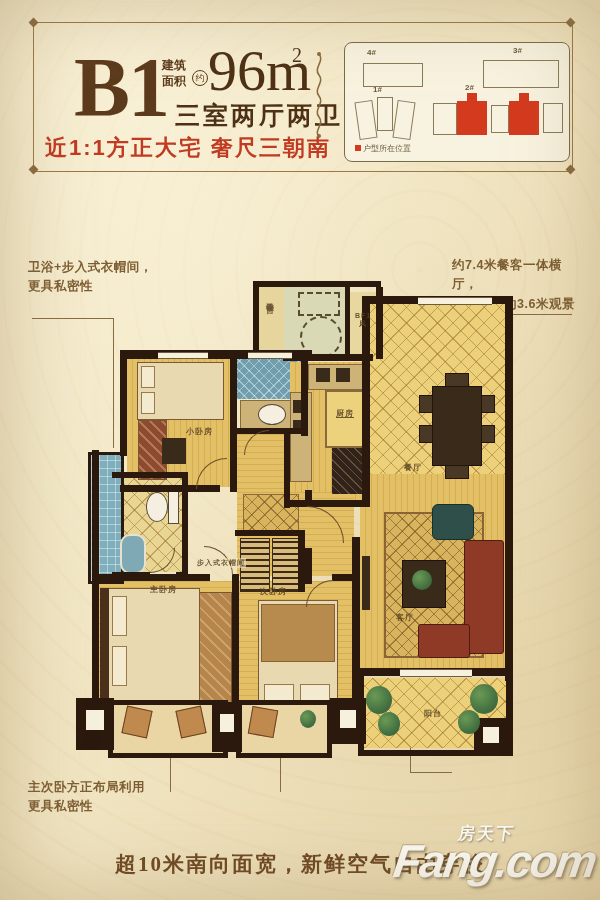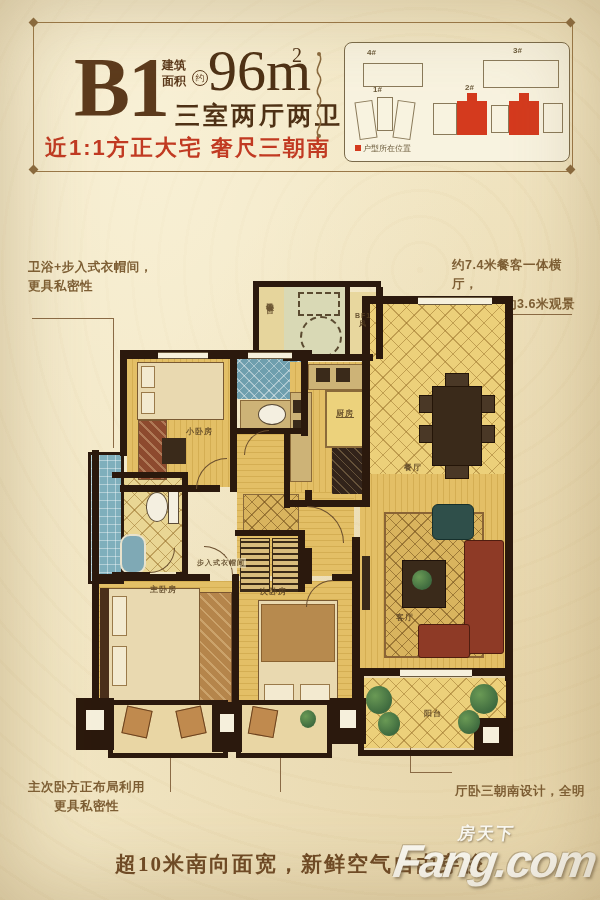--- a/index.html
+++ b/index.html
@@ -134,26 +134,25 @@
 
 <div class="abs callout" style="left:28px;top:258px;">
   <div>卫浴+步入式衣帽间，</div>
   <div>更具私密性</div>
 </div>
 <div class="abs callout" style="left:452px;top:256px;width:126px;">
   <div>约7.4米餐客一体横厅，</div>
   <div>无缝连接约3.6米观景</div>
   <div>大阳台</div>
 </div>
-<div class="abs callout" style="left:28px;top:778px;text-align:center;">
+<div class="abs callout" style="left:28px;top:778px;">
   <div>主次卧方正布局利用</div>
   <div>更具私密性</div>
 </div>
 <div class="abs callout" style="left:455px;top:782px;width:130px;">
-  <div>厅卧三朝南设计，全明</div>
 </div>
 
 <div class="abs leader" style="left:32px;top:318px;width:82px;height:1px;"></div>
 <div class="abs leader" style="left:113px;top:318px;width:1px;height:130px;"></div>
 <div class="abs leader" style="left:407px;top:314px;width:165px;height:1px;"></div>
 <div class="abs leader" style="left:407px;top:314px;width:1px;height:98px;"></div>
 <div class="abs ldot" style="left:405px;top:410px;"></div>
 <div class="abs leader" style="left:170px;top:724px;width:1px;height:68px;"></div>
 <div class="abs leader" style="left:280px;top:724px;width:1px;height:68px;"></div>
 <div class="abs leader" style="left:410px;top:716px;width:1px;height:57px;"></div>

